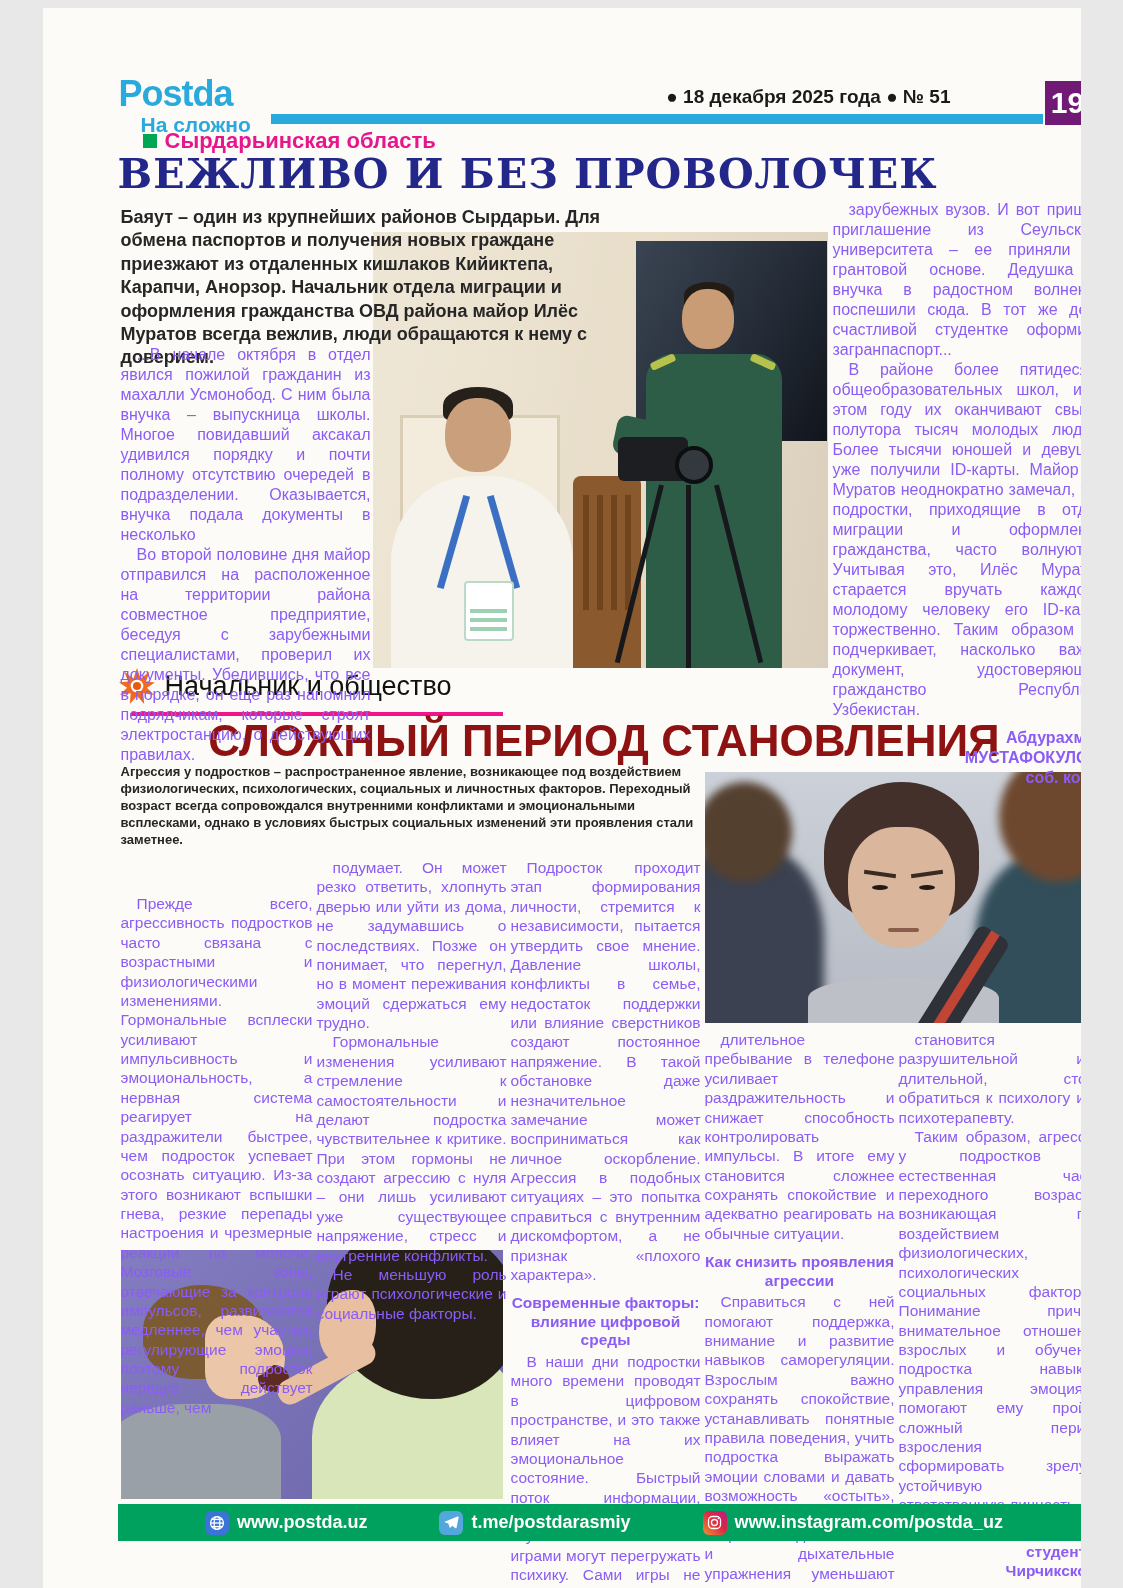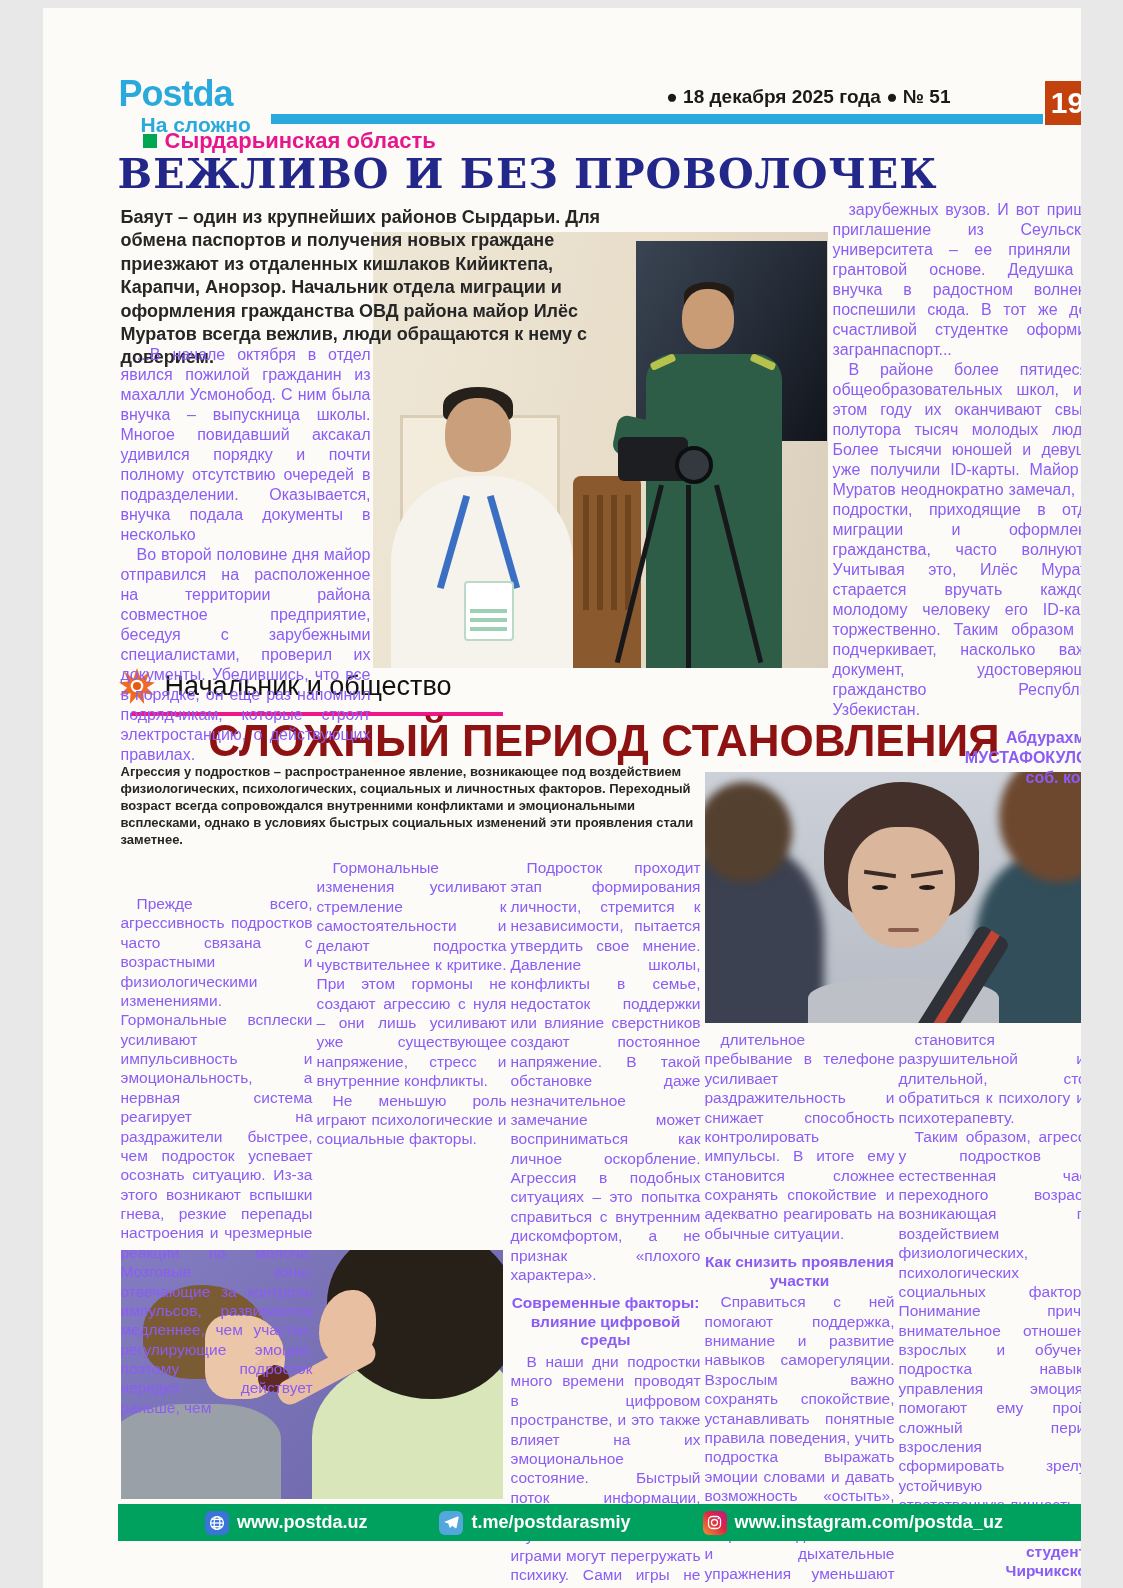--- a/index.html
+++ b/index.html
@@ -4,21 +4,21 @@
 <style>
   html,body{margin:0;padding:0;background:#e8e8e8;}
   #page{position:relative;width:1026px;height:1588px;margin:8px auto;background:#fcfbf7;
         font-family:"Liberation Sans",sans-serif;color:#2b2b2b;overflow:hidden;padding-left:12px;}
   
   .logo{position:absolute;left:76px;top:68px;line-height:1;}
   .logo .l1{font-size:36px;font-weight:bold;color:#2aa9dc;letter-spacing:-1px;}
   .logo .l2{font-size:21px;font-weight:bold;color:#2aa9dc;margin:2px 0 0 22px;}
   .head-rule{position:absolute;left:228px;top:106px;width:772px;height:10px;background:#2aa9dc;}
   .date-line{position:absolute;right:130px;top:78px;font-size:19px;font-weight:bold;color:#1a1a1a;white-space:nowrap;}
-  .pageno{position:absolute;left:1002px;top:73px;width:46px;height:44px;background:#c2410c;color:#fff;
+  .pageno{position:absolute;left:1002px;top:73px;width:46px;height:44px;background:#701a75;color:#fff;
           font-size:30px;font-weight:bold;display:flex;align-items:center;justify-content:center;}
   
   .kicker1{position:absolute;left:100px;top:120px;display:flex;align-items:center;gap:8px;}
   .green-sq{width:14px;height:14px;background:#00a651;}
   .kicker1 span{font-size:22px;font-weight:bold;color:#e8168c;}
   .title1{position:absolute;left:75px;top:142px;width:973px;text-align:left;
           font-family:"DejaVu Serif",serif;font-weight:bold;font-size:41px;color:#23278a;letter-spacing:1px;}
   .kicker2{position:absolute;left:76px;top:660px;display:flex;align-items:center;gap:10px;}
   .kicker2 span{font-size:27px;color:#111;}
   .pink-rule{position:absolute;left:88px;top:704px;width:372px;height:4px;background:#f0168a;}
@@ -193,31 +193,32 @@
     <div class="p3-w-face"></div>
     <div class="p3-w-arm"></div>
     <div class="p3-finger"></div>
   </div>
 
   <div class="lede2">Агрессия у подростков – распространенное явление, возникающее под воздействием физиологических, психологических, социальных и личностных факторов. Переходный возраст всегда сопровождался внутренними конфликтами и эмоциональными всплесками, однако в условиях быстрых социальных изменений эти проявления стали заметнее.</div>
   <div class="col a2c1">
     <p>Прежде всего, агрессивность подростков часто связана с возрастными и физиологическими изменениями. Гормональные всплески усиливают импульсивность и эмоциональность, а нервная система реагирует на раздражители быстрее, чем подросток успевает осознать ситуацию. Из-за этого возникают вспышки гнева, резкие перепады настроения и чрезмерные реакции на мелочи. Мозговые зоны, отвечающие за контроль импульсов, развиваются медленнее, чем участки, регулирующие эмоции, поэтому подросток нередко действует раньше, чем</p>
   </div>
   <div class="col a2c2">
+    <p>подумает. Он может резко ответить, хлопнуть дверью или уйти из дома, не задумавшись о последствиях. Позже он понимает, что перегнул, но в момент переживания эмоций сдержаться ему трудно.</p>
     <p>Гормональные изменения усиливают стремление к самостоятельности и делают подростка чувствительнее к критике. При этом гормоны не создают агрессию с нуля – они лишь усиливают уже существующее напряжение, стресс и внутренние конфликты.</p>
     <p>Не меньшую роль играют психологические и социальные факторы.</p>
   </div>
   <div class="col a2c3">
     <p>Подросток проходит этап формирования личности, стремится к независимости, пытается утвердить свое мнение. Давление школы, конфликты в семье, недостаток поддержки или влияние сверстников создают постоянное напряжение. В такой обстановке даже незначительное замечание может восприниматься как личное оскорбление. Агрессия в подобных ситуациях – это попытка справиться с внутренним дискомфортом, а не признак «плохого характера».</p>
     <p class="subhead">Современные факторы: влияние цифровой среды</p>
     <p>В наши дни подростки много времени проводят в цифровом пространстве, и это также влияет на их эмоциональное состояние. Быстрый поток информации, постоянные уведомления и увлечение мобильными играми могут перегружать психику. Сами игры не делают подростка агрессивным, однако если он уже находится в состоянии стресса,</p>
   </div>
   <div class="col a2c4">
     <p>длительное пребывание в телефоне усиливает раздражительность и снижает способность контролировать импульсы. В итоге ему становится сложнее сохранять спокойствие и адекватно реагировать на обычные ситуации.</p>
-    <p class="subhead">Как снизить проявления участки</p>
+    <p class="subhead">Как снизить проявления агрессии</p>
     <p>Справиться с ней помогают поддержка, внимание и развитие навыков саморегуляции. Взрослым важно сохранять спокойствие, устанавливать понятные правила поведения, учить подростка выражать эмоции словами и давать возможность «остыть», когда сложно. Спорт, творческая деятельность и дыхательные упражнения уменьшают стресс и раздражительность. Если агрессия</p>
   </div>
   <div class="col a2c5">
     <p>становится разрушительной или длительной, стоит обратиться к психологу или психотерапевту.</p>
     <p>Таким образом, агрессия у подростков – естественная часть переходного возраста, возникающая под воздействием физиологических, психологических и социальных факторов. Понимание причин, внимательное отношение взрослых и обучение подростка навыкам управления эмоциями помогают ему пройти сложный период взросления и сформировать зрелую, устойчивую и ответственную личность.</p>
     <div class="author">
       <div>Ойша БОЛТАЕВА,</div>
       <div>студентка</div>
       <div>Чирчикского</div>
       <div>государственного</div>

